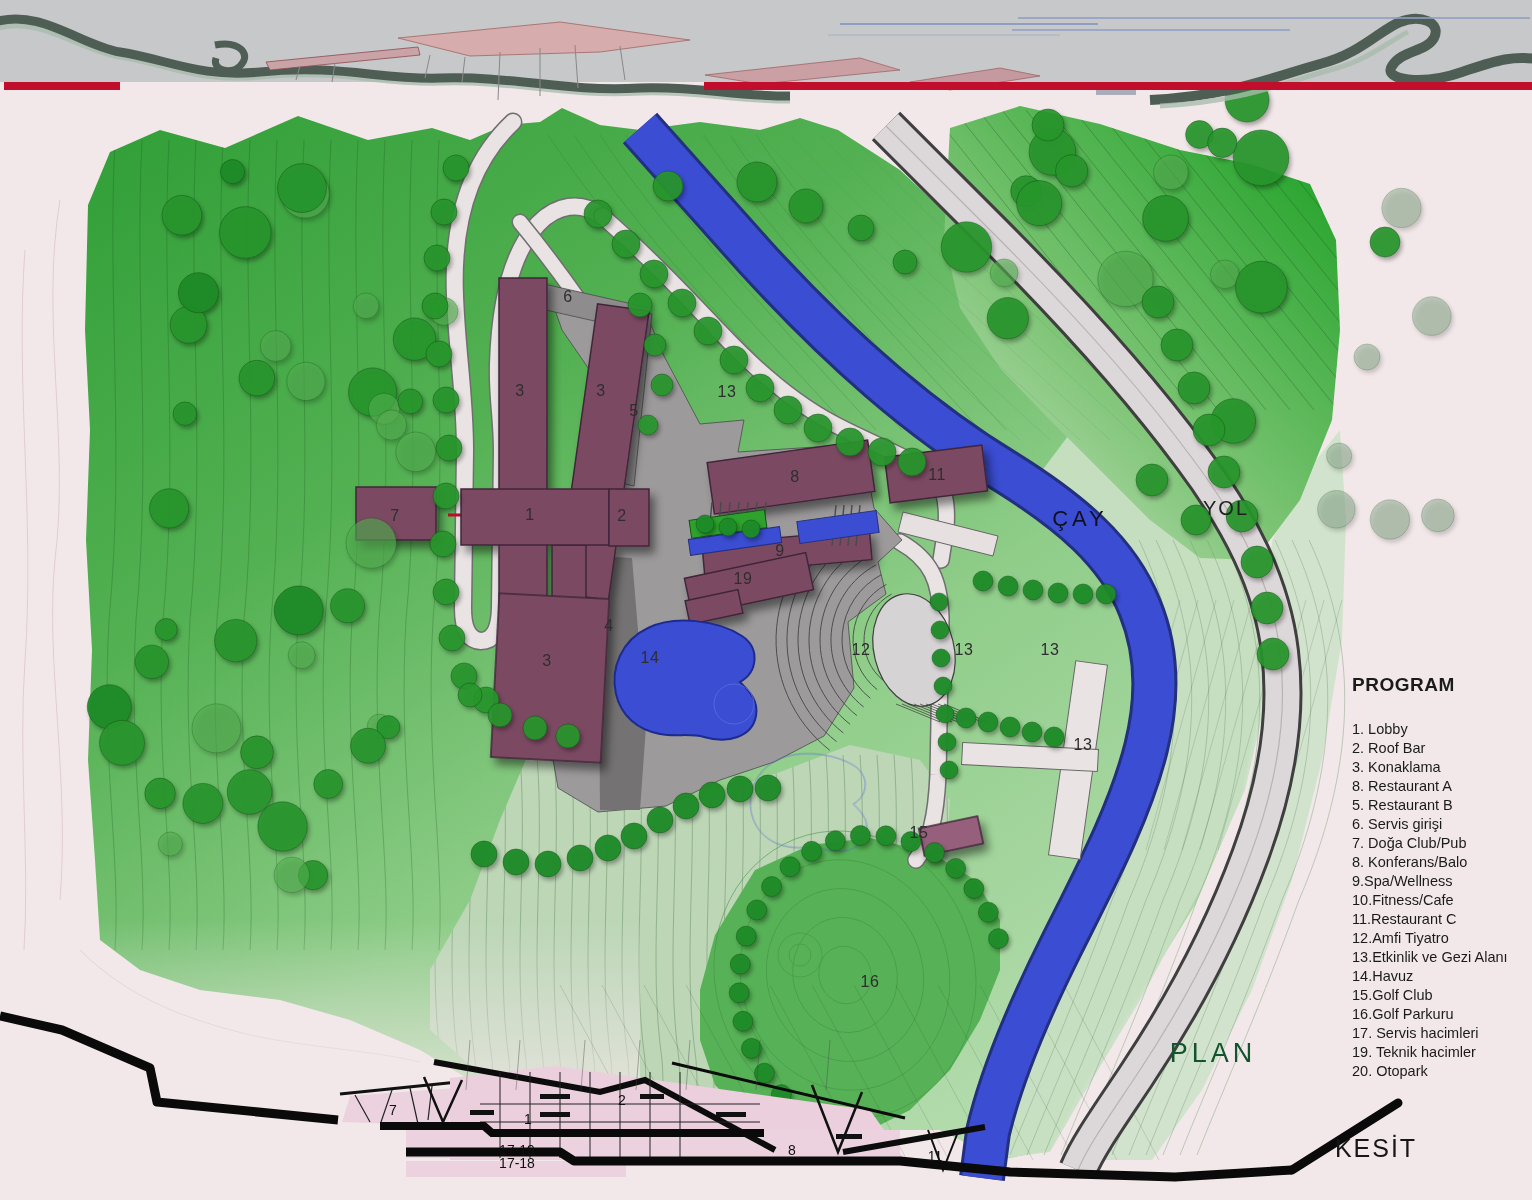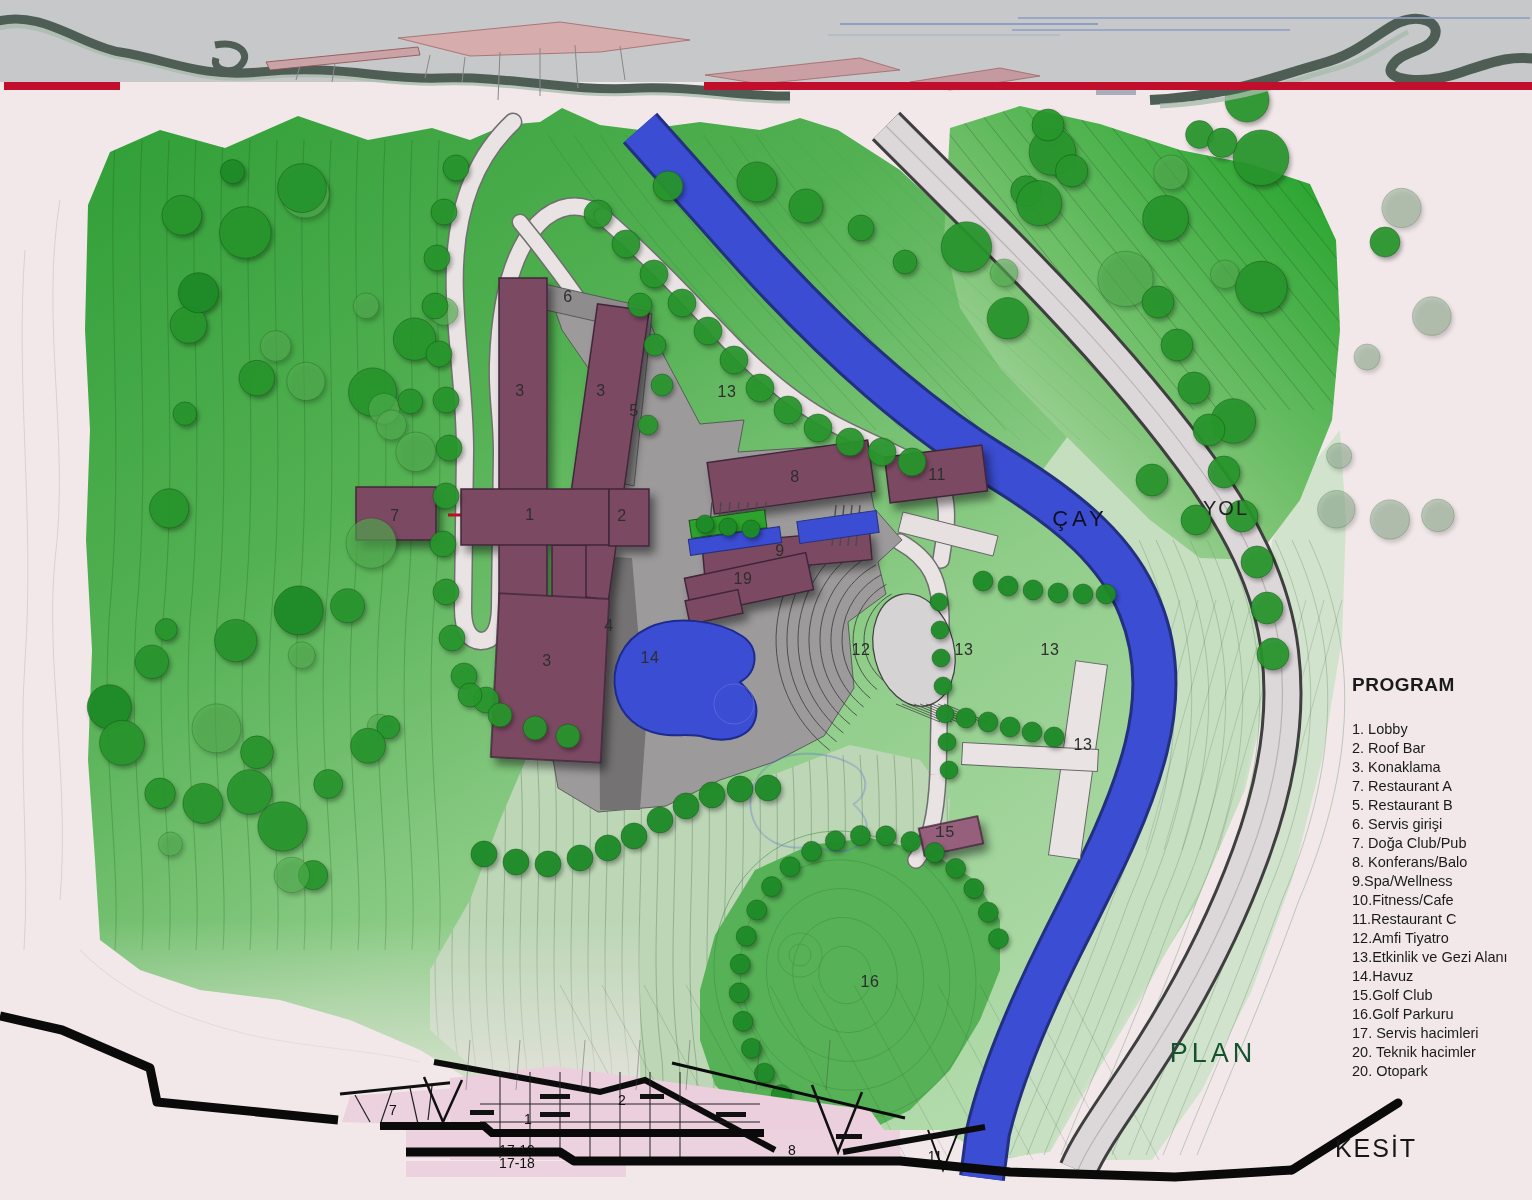--- a/index.html
+++ b/index.html
@@ -546,46 +546,46 @@
       <span class="lbl plan-num" style="left: 622px; top: 516px;">2</span>
       <span class="lbl plan-num" style="left: 780px; top: 551px;">9</span>
       <span class="lbl plan-num" style="left: 743px; top: 579px;">19</span>
       <span class="lbl plan-num" style="left: 609px; top: 626px;">4</span>
       <span class="lbl plan-num" style="left: 547px; top: 661px;">3</span>
       <span class="lbl plan-num" style="left: 650px; top: 658px;">14</span>
       <span class="lbl plan-num" style="left: 861px; top: 650px;">12</span>
       <span class="lbl plan-num" style="left: 964px; top: 650px;">13</span>
       <span class="lbl plan-num" style="left: 1050px; top: 650px;">13</span>
       <span class="lbl plan-num" style="left: 1083px; top: 745px;">13</span>
-      <span class="lbl plan-num" style="left: 945px; top: 833px; font-family: Liberation Mono, monospace;">15</span>
+      <span class="lbl plan-num" style="left: 919px; top: 833px;">15</span>
       <span class="lbl plan-num" style="left: 870px; top: 982px;">16</span>
       <span class="lbl section-num" style="left: 393px; top: 1110px;">7</span>
       <span class="lbl section-num" style="left: 528px; top: 1119px;">1</span>
       <span class="lbl section-num" style="left: 622px; top: 1100px;">2</span>
       <span class="lbl section-num" style="left: 517px; top: 1142px; margin-top: 8px;">17-19</span>
       <span class="lbl section-num" style="left: 517px; top: 1163px;">17-18</span>
       <span class="lbl section-num" style="left: 792px; top: 1150px;">8</span>
       <span class="lbl section-num" style="left: 935px; top: 1156px;">11</span>
     </div>
 
   <div class="legend">
     <div class="legend-title">PROGRAM</div>
     <div class="legend-item">1. Lobby</div>
     <div class="legend-item">2. Roof Bar</div>
     <div class="legend-item">3. Konaklama</div>
-    <div class="legend-item">7. Restaurant A</div>
+    <div class="legend-item">8. Restaurant A</div>
     <div class="legend-item">5. Restaurant B</div>
     <div class="legend-item">6. Servis girişi</div>
     <div class="legend-item">7. Doğa Club/Pub</div>
     <div class="legend-item">8. Konferans/Balo</div>
     <div class="legend-item">9.Spa/Wellness</div>
     <div class="legend-item">10.Fitness/Cafe</div>
     <div class="legend-item">11.Restaurant C</div>
     <div class="legend-item">12.Amfi Tiyatro</div>
     <div class="legend-item">13.Etkinlik ve Gezi Alanı</div>
     <div class="legend-item">14.Havuz</div>
     <div class="legend-item">15.Golf Club</div>
     <div class="legend-item">16.Golf Parkuru</div>
     <div class="legend-item">17. Servis hacimleri</div>
-    <div class="legend-item">20. Teknik hacimler</div>
+    <div class="legend-item">19. Teknik hacimler</div>
     <div class="legend-item">20. Otopark</div>
   </div>
 </div>
 
 </body></html>

